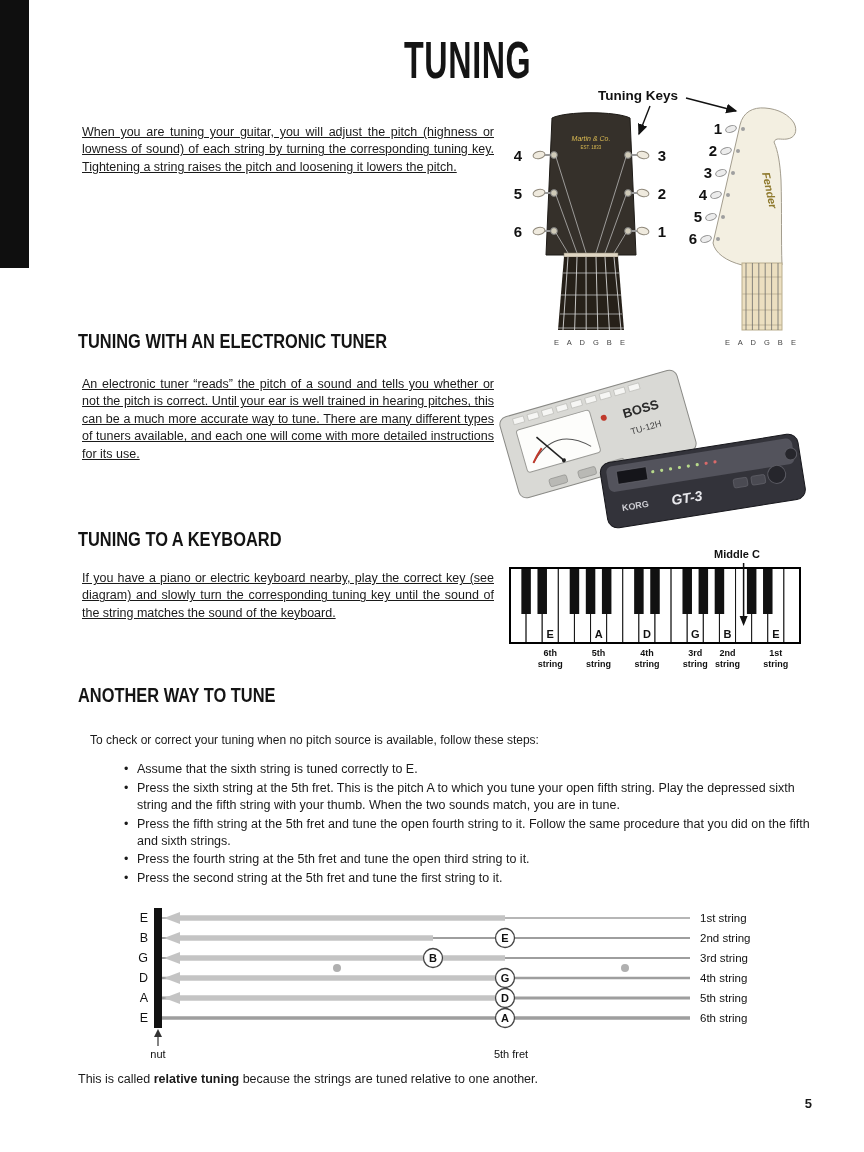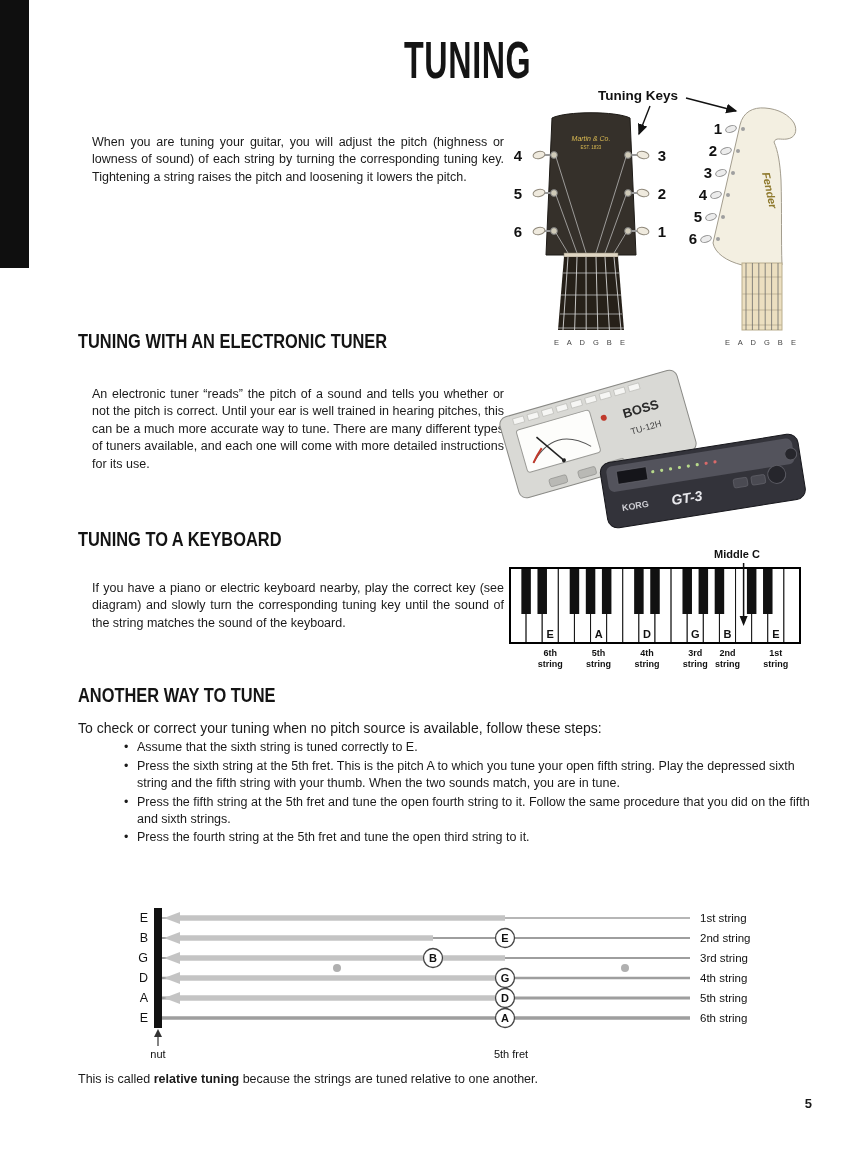--- a/index.html
+++ b/index.html
@@ -11,24 +11,24 @@
   .title-wrap { position:absolute; top:34px; left:0; width:864px; text-align:center;padding-left:36px; }
   .title {
     display:inline-block; font-size:52px; font-weight:700; line-height:1;
     transform:scaleX(0.62); transform-origin:center; letter-spacing:1px; color:#141414;
   }
   .h2 {
     position:absolute; font-size:20px; font-weight:700; white-space:nowrap;
     transform:scaleX(0.82); transform-origin:left center; color:#141414;
   }
   .body-par {
-    position:absolute; font-size:12.5px; line-height:17.4px; text-align:justify; margin:14px;
+    position:absolute; font-size:12.5px; line-height:17.4px; text-align:justify; margin:4px;text-decoration:underline;
   }
   .steps-wrap { position:absolute; left:78px; top:720px; width:736px; }
-  .steps-intro { font-size:14px; line-height:17.4px; margin:0; }
+  .steps-intro { font-size:12px; line-height:17.4px; margin:12px; }
   ul.steps { list-style:none; margin:2px 0 0 46px; padding:0; }
   ul.steps li {
     position:relative; padding-left:13px; font-size:12.5px; line-height:17.4px;
     margin:0 0 1px 0; text-align:left;
   }
   ul.steps li::before { content:"\2022"; position:absolute; left:0; }
   .footer-par { position:absolute; left:78px; top:1072px; font-size:12.5px; margin:0;text-align:right; }
   .footer-par b { font-weight:700; }
   .page-num { position:absolute; left:760px; top:1096px; width:52px; text-align:right;
     font-size:13px; font-weight:700; }
@@ -312,20 +312,21 @@
 
   <div class="h2" style="left:78px; top:684px;">ANOTHER WAY TO TUNE</div>
 
   <div class="steps-wrap">
     <p class="steps-intro">To check or correct your tuning when no pitch source is available, follow these steps:</p>
     <ul class="steps">
       <li>Assume that the sixth string is tuned correctly to E.</li>
       <li>Press the sixth string at the 5th fret. This is the pitch A to which you tune your open fifth string. Play the depressed sixth string and the fifth string with your thumb. When the two sounds match, you are in tune.</li>
       <li>Press the fifth string at the 5th fret and tune the open fourth string to it. Follow the same procedure that you did on the fifth and sixth strings.</li>
       <li>Press the fourth string at the 5th fret and tune the open third string to it.</li>
+      <li>Press the second string at the 5th fret and tune the first string to it.</li>
     </ul>
   </div>
 
   <svg class="abs" style="left:78px; top:902px;" width="740" height="158" viewBox="0 0 740 158">
 
     <g font-size="12.5" fill="#111" text-anchor="end">
       <text x="70" y="20">E</text>
       <text x="70" y="40">B</text>
       <text x="70" y="60">G</text>
       <text x="70" y="80">D</text>

